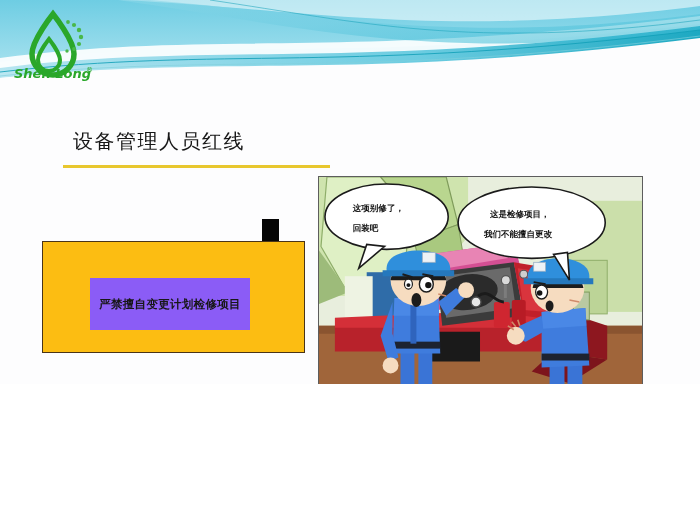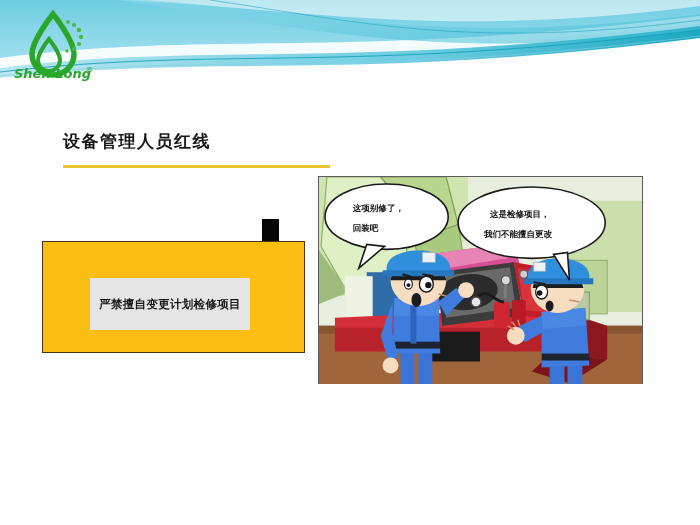--- a/index.html
+++ b/index.html
@@ -29,26 +29,27 @@
     position:absolute; left:8px; top:6px; width:92px; height:80px;
   }
   #logo svg{ display:block; width:92px; height:80px; }
 
   
   #title-block{
     position:absolute; left:63px; top:128px; width:300px;
   }
   #page-title{
     font-family:"DejaVu Sans","Liberation Sans",sans-serif;
-    font-size:17px;
-    font-weight:700;
+    font-size:20px;
+    font-weight:400;
     color:#171717;
     letter-spacing:1.5px;
     line-height:26px;
     white-space:nowrap;
+    margin-left:10px;
   }
   #title-rule{
     margin-top:11px;
     width:267px; height:3px;
     background:#e8c72e;
   }
 
   
   #callout{
     position:absolute; left:42px; top:241px;
@@ -57,21 +58,21 @@
     border:1.5px solid #4a3417;
   }
   #callout-tab{
     position:absolute; left:262px; top:219px;
     width:17px; height:33px;
     background:#060606;
   }
   #callout-inner{
     position:absolute; left:90px; top:278px;
     width:160px; height:52px;
-    background:#e5e5e5;
+    background:#8b5cf6;
     display:flex; align-items:center; justify-content:center;
   }
   #callout-text{
     font-family:"DejaVu Serif","Liberation Serif",serif;
     font-size:11.5px;
     font-weight:700;
     color:#171717;
     text-align:center;
     line-height:16px;
     letter-spacing:.3px;

